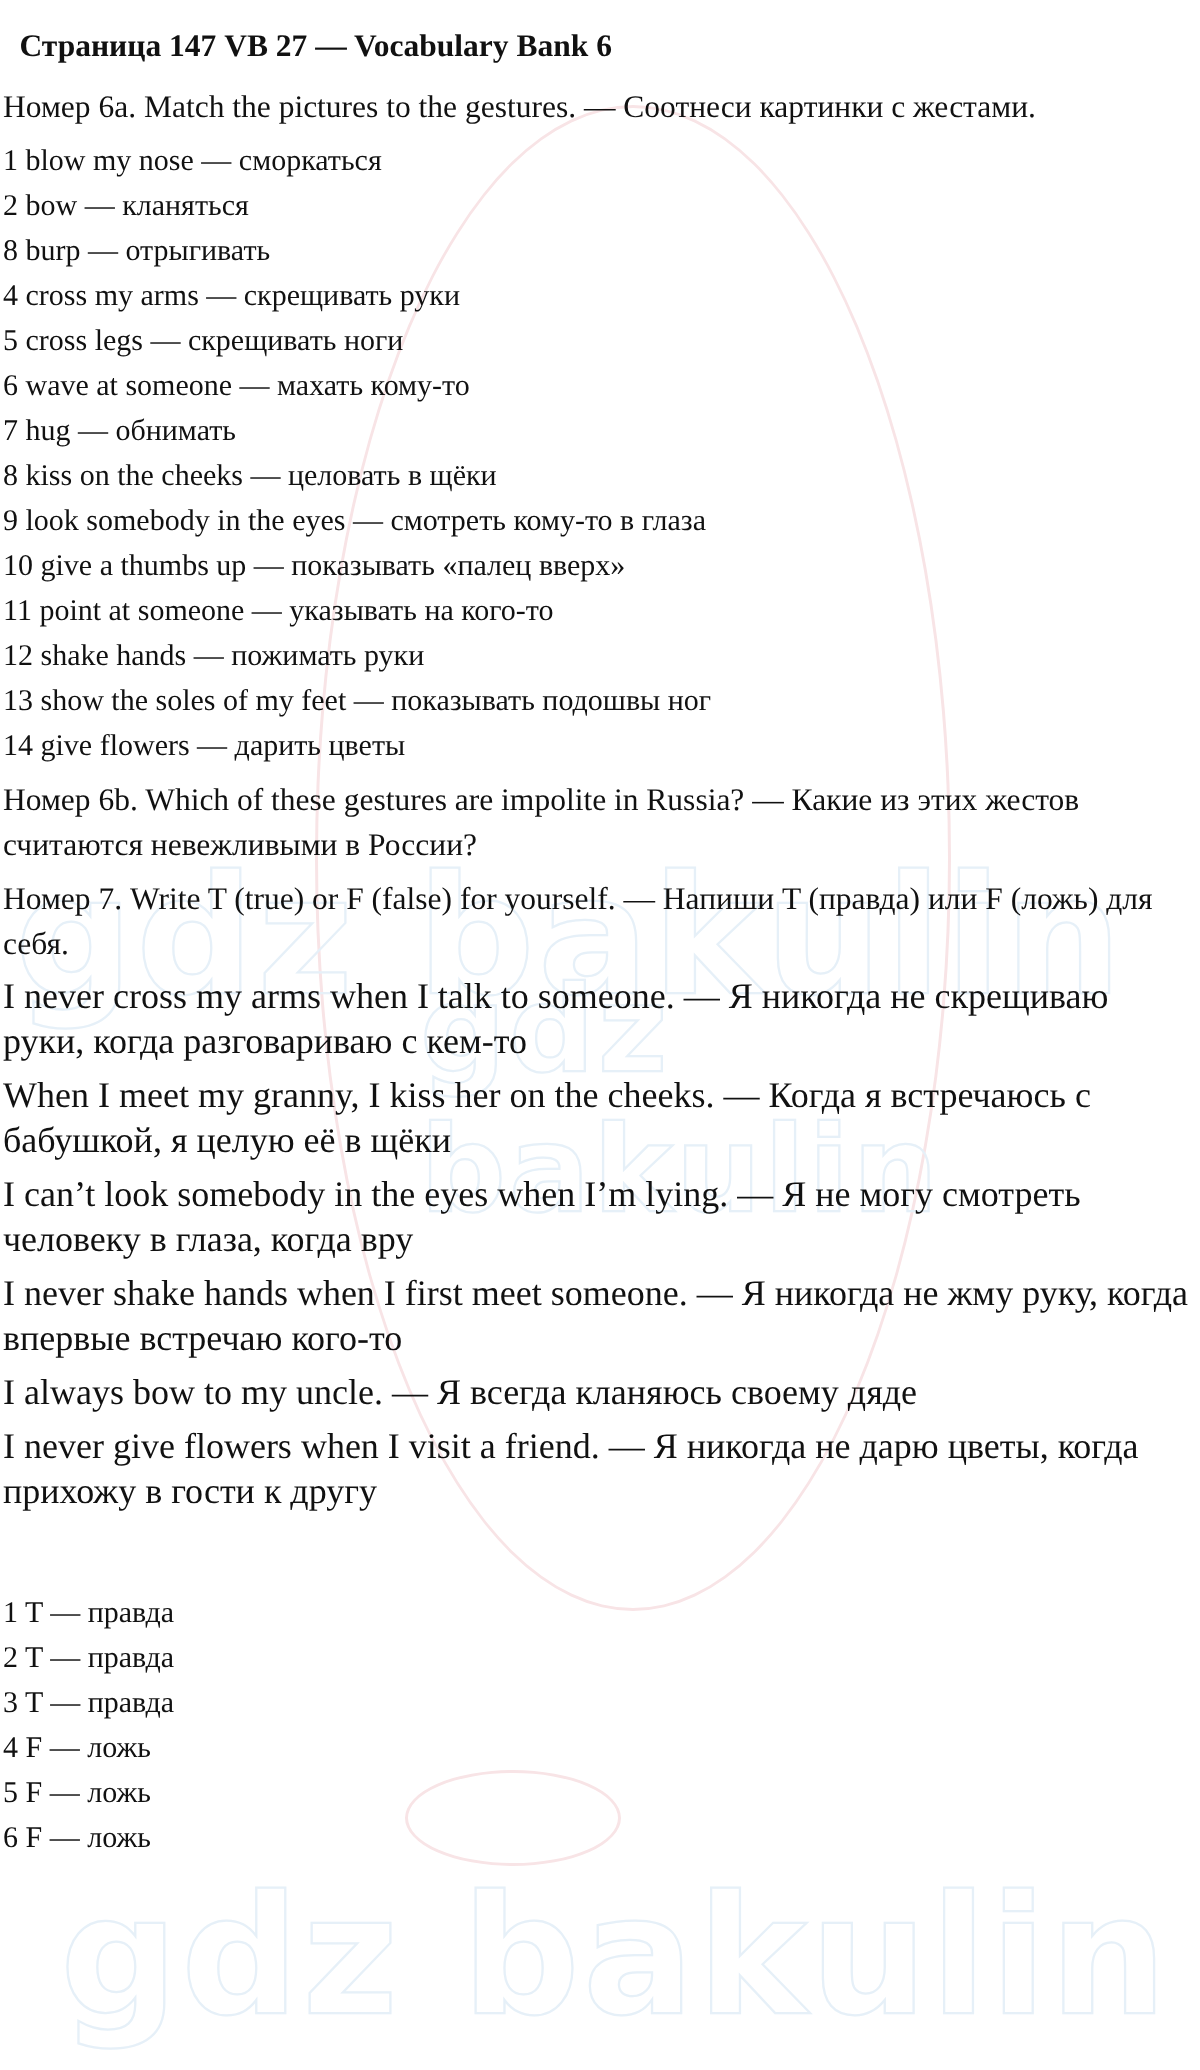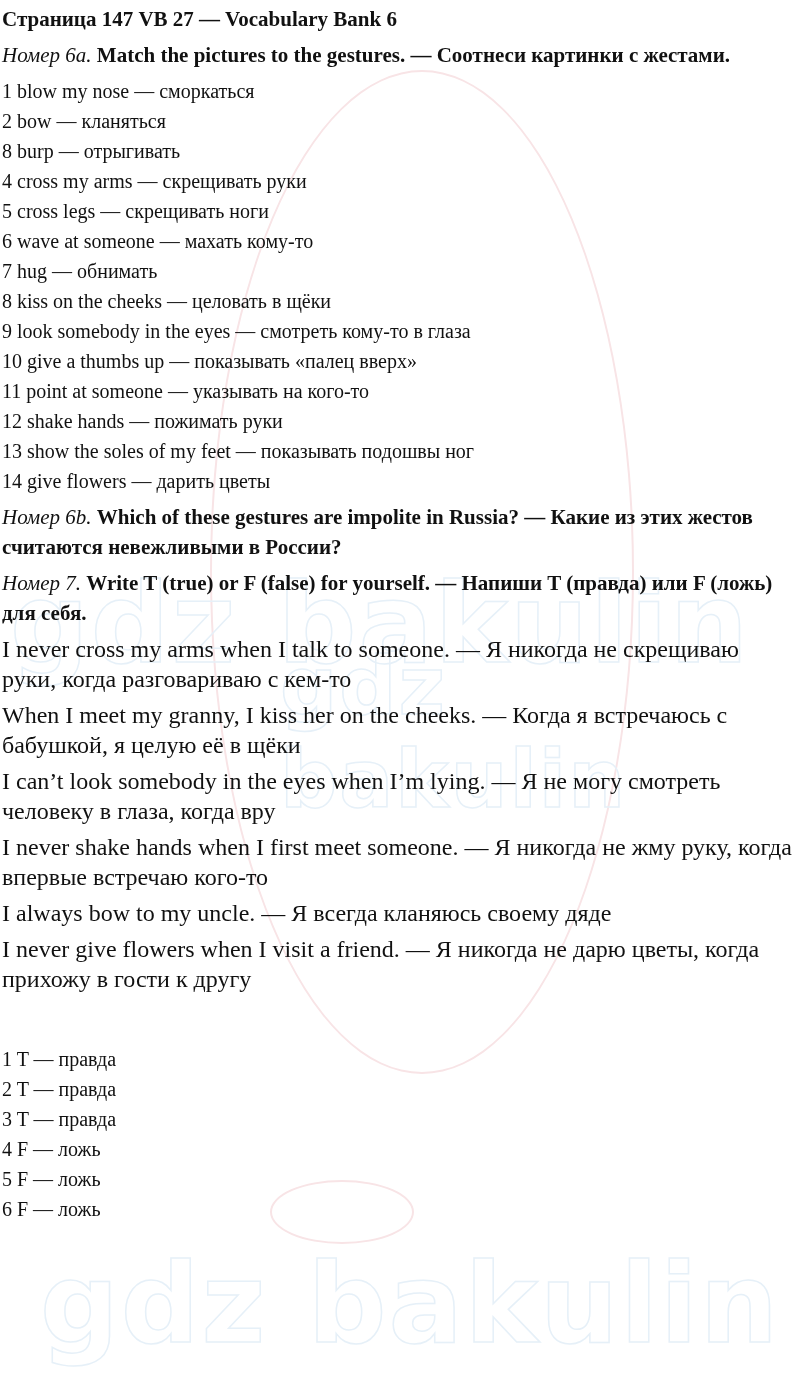--- a/index.html
+++ b/index.html
@@ -13,27 +13,27 @@
       position: absolute; font-family: "DejaVu Sans", sans-serif;
       color: transparent; -webkit-text-stroke: 1.5px #e6f0f8; font-weight: bold;
       letter-spacing: 2px;
     }
     .wm-face {
       position: absolute; border: 2px solid #f8e4e6; border-radius: 50%;
     }
     .content { position: relative; z-index: 1; padding: 0 0 0 2px; }
     .title {
       font-weight: bold; font-size: 21px; line-height: 30px;
-      margin: 0; padding-top: 4px;
+      margin: 11px; padding-top: 4px;
     }
     .task {
       font-size: 21px; line-height: 30px; margin: 6px 0 6px 0;
     }
-    .task .num { font-weight: normal; font-style: italic; }
-    .task .txt { font-weight: bold; margin-top: 45px; }
+    .task .num { font-weight: normal; }
+    .task .txt { font-weight: normal; margin-top: 45px; }
     .lines { font-size: 20px; line-height: 30px; margin: 0; }
     .line { display: block; white-space: nowrap; }
     .para { font-size: 24px; line-height: 30px; margin: 6px 0 6px 0; padding-right: 6px; }
     .gap { height: 44px; }
   </style>
 </head>
 <body>
 
 <div class="watermark">
   <div class="wm-face" style="left:210px;top:70px;width:420px;height:1000px;"></div>

